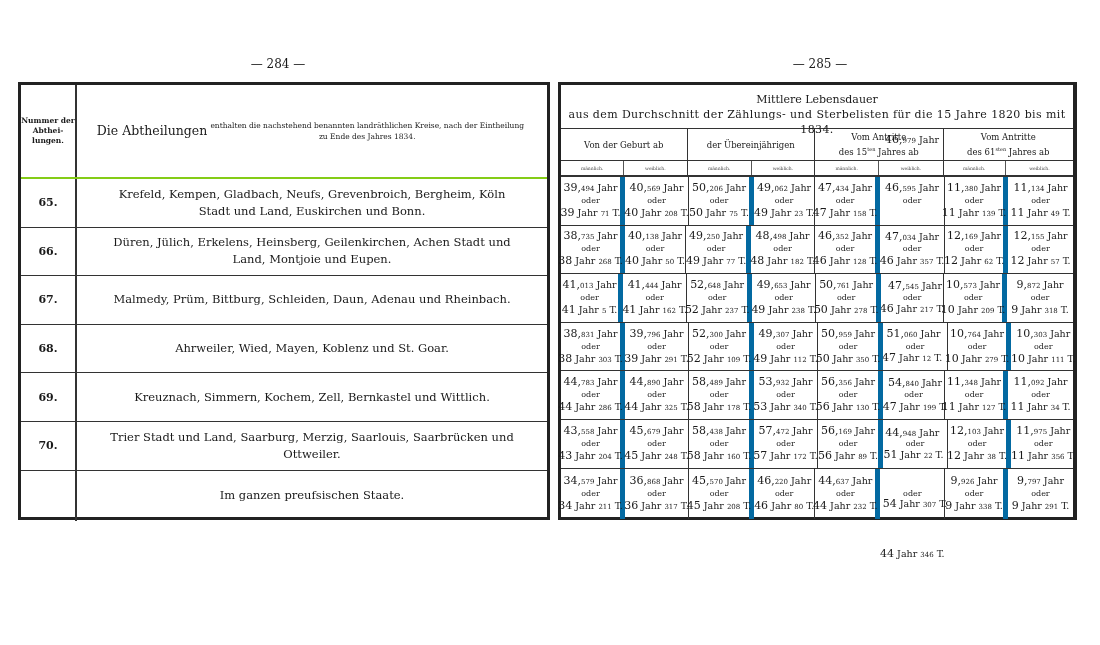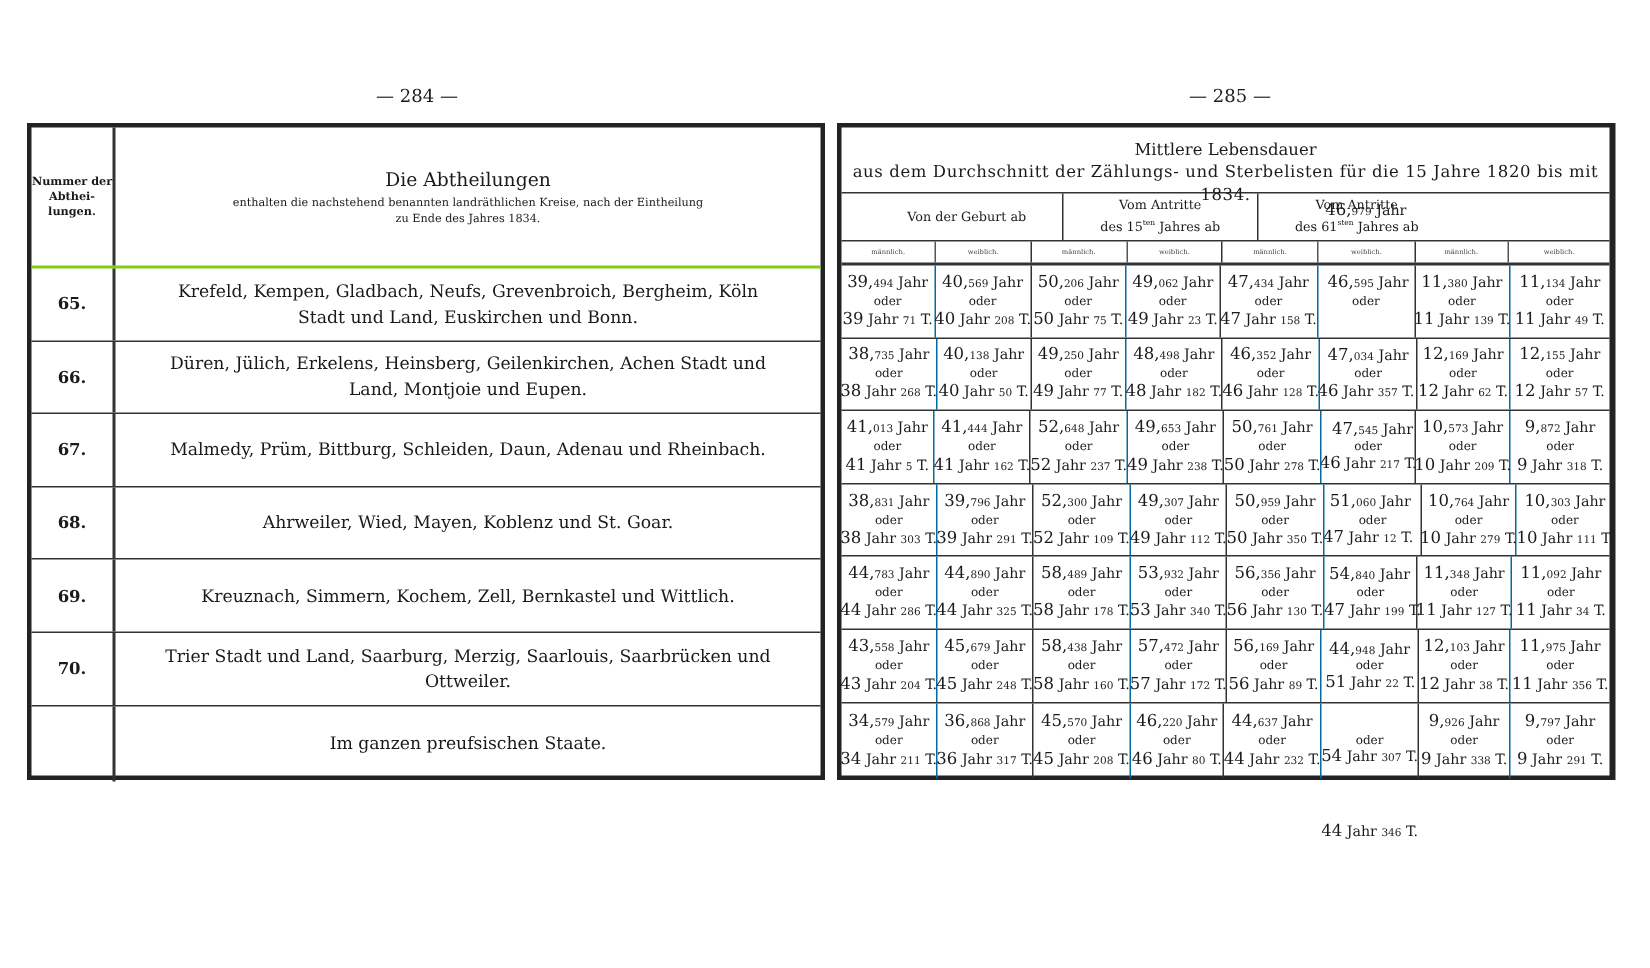--- a/index.html
+++ b/index.html
@@ -14,21 +14,21 @@
   
   .ltable {
     position: absolute; left: 18px; top: 82px; width: 532px; height: 438px;
     border: 3px solid #222; box-sizing: border-box; border-left-width: 3px;
   }
   .lhead { display: flex; height: 92px; border-bottom: 2px solid #84cc16; }
   .lhead .numh {
     width: 54px; border-right: 2px solid #333; display: flex; align-items: center;
     justify-content: center; text-align: center; font-size: 7.5px; font-weight: bold; line-height: 10px;
   }
-  .lhead .titleh { flex: 1; display: flex; flex-direction: column; align-items: center; justify-content: center; }
+  .lhead .titleh { flex: 1; display: flex; flex-direction: row; align-items: center; justify-content: center; }
   .lhead .title-main { font-size: 12.5px; margin-bottom: 2px; }
   .lhead .title-sub { font-size: 7.5px; text-align: center; line-height: 11px; width: 320px; }
   .lrow { display: flex; height: 48.6px; border-bottom: 1.5px solid #333; box-sizing: border-box; }
   .lrow:last-child { border-bottom: none; height: 50px; }
   .lrow .num {
     width: 54px; border-right: 2px solid #333; display: flex; align-items: center; justify-content: center;
     font-size: 11px; font-weight: bold;
   }
   .lrow .desc {
     flex: 1; display: flex; align-items: center; justify-content: center; text-align: center;
@@ -36,32 +36,32 @@
   }
 
   
   .rtable {
     position: absolute; left: 558px; top: 82px; width: 519px; height: 438px;
     border: 3px solid #222; box-sizing: border-box; border-right-width: 4px;
   }
   .rhead-title { height: 44px; border-bottom: 1.5px solid #333; text-align: center; box-sizing: border-box; padding-top: 8px; }
   .rhead-title .t1 { font-size: 11px; line-height: 14px; }
   .rhead-title .t2 { font-size: 11px; line-height: 15px; letter-spacing: 0.4px; }
-  .rgroups { display: flex; height: 32px; border-bottom: 1.5px solid #333; box-sizing: border-box; padding-left: 20px; }
+  .rgroups { display: flex; height: 32px; border-bottom: 1.5px solid #333; box-sizing: border-box; }
   .rgroup { display: flex; align-items: center; justify-content: center; text-align: center; font-size: 8.5px; line-height: 12px; border-right: 1.5px solid #333; box-sizing: border-box; }
   .rgroup:last-child { border-right: none; }
   .rsubs { display: flex; height: 16px; border-bottom: 2px solid #333; box-sizing: border-box; }
   .rsub { display: flex; align-items: center; justify-content: center; font-size: 4.5px; color: #444; border-right: 1px solid #555; box-sizing: border-box; }
   .rsub:last-child { border-right: none; }
   .rsub.gend { border-right: 1.5px solid #333; }
   .rrow { display: flex; height: 48.6px; border-bottom: 1.5px solid #333; box-sizing: border-box; }
   .rrow:last-child { border-bottom: none; height: 50px; }
   .cell {
     display: flex; flex-direction: column; align-items: center; justify-content: center;
-    border-right: 1px solid #0369a1; box-sizing: border-box; font-size: 9.5px; line-height: 12px; white-space: nowrap;
+    border-right: 5px solid #0369a1; box-sizing: border-box; font-size: 9.5px; line-height: 12px; white-space: nowrap;
   }
   .cell:last-child { border-right: none; }
   .cell.gend { border-right: 1.5px solid #333; }
   .cell .big { font-size: 11px; }
   .cell .small { font-size: 7px; }
   .cell .oder { font-size: 8px; }
 
   .w1 { width: 64px; } .w2 { width: 64px; } .w3 { width: 65px; } .w4 { width: 64px; }
   .w5 { width: 65px; } .w6 { width: 65px; gap: 48px; } .w7 { width: 63px; } .w8 { width: 68px; }
   .g1 { width: 128px; } .g2 { width: 129px; } .g3 { width: 130px; } .g4 { width: 131px; }
@@ -112,20 +112,21 @@
     </div>
 </div>
 
 <div class="rtable">
   <div class="rhead-title">
     <div class="t1">Mittlere Lebensdauer</div>
     <div class="t2">aus dem Durchschnitt der Zählungs- und Sterbelisten für die 15 Jahre 1820 bis mit 1834.</div>
   </div>
   <div class="rgroups">
     <div class="rgroup g1">Von der Geburt ab</div>
+    <div class="rgroup g2">der Übereinjährigen</div>
     <div class="rgroup g3">
         <span>Vom Antritte<br>des 15<sup style="font-size:5px">ten</sup> Jahres ab</span>
       </div>
     <div class="rgroup g4">
         <span>Vom Antritte<br>des 61<sup style="font-size:5px">sten</sup> Jahres ab</span>
       </div>
   </div>
   <div class="rsubs" id="rsubs">
       <div class="rsub w1">männlich.</div>
       <div class="rsub w2 gend">weiblich.</div>

